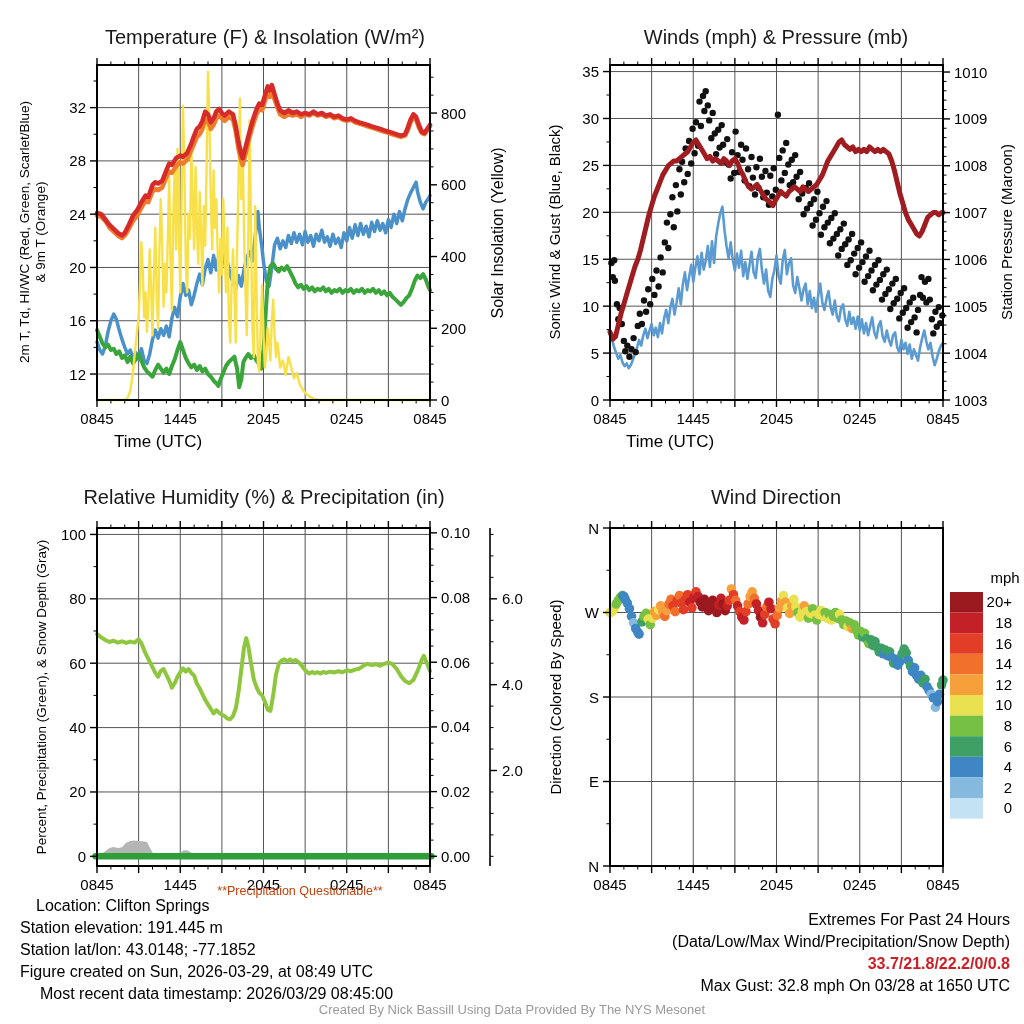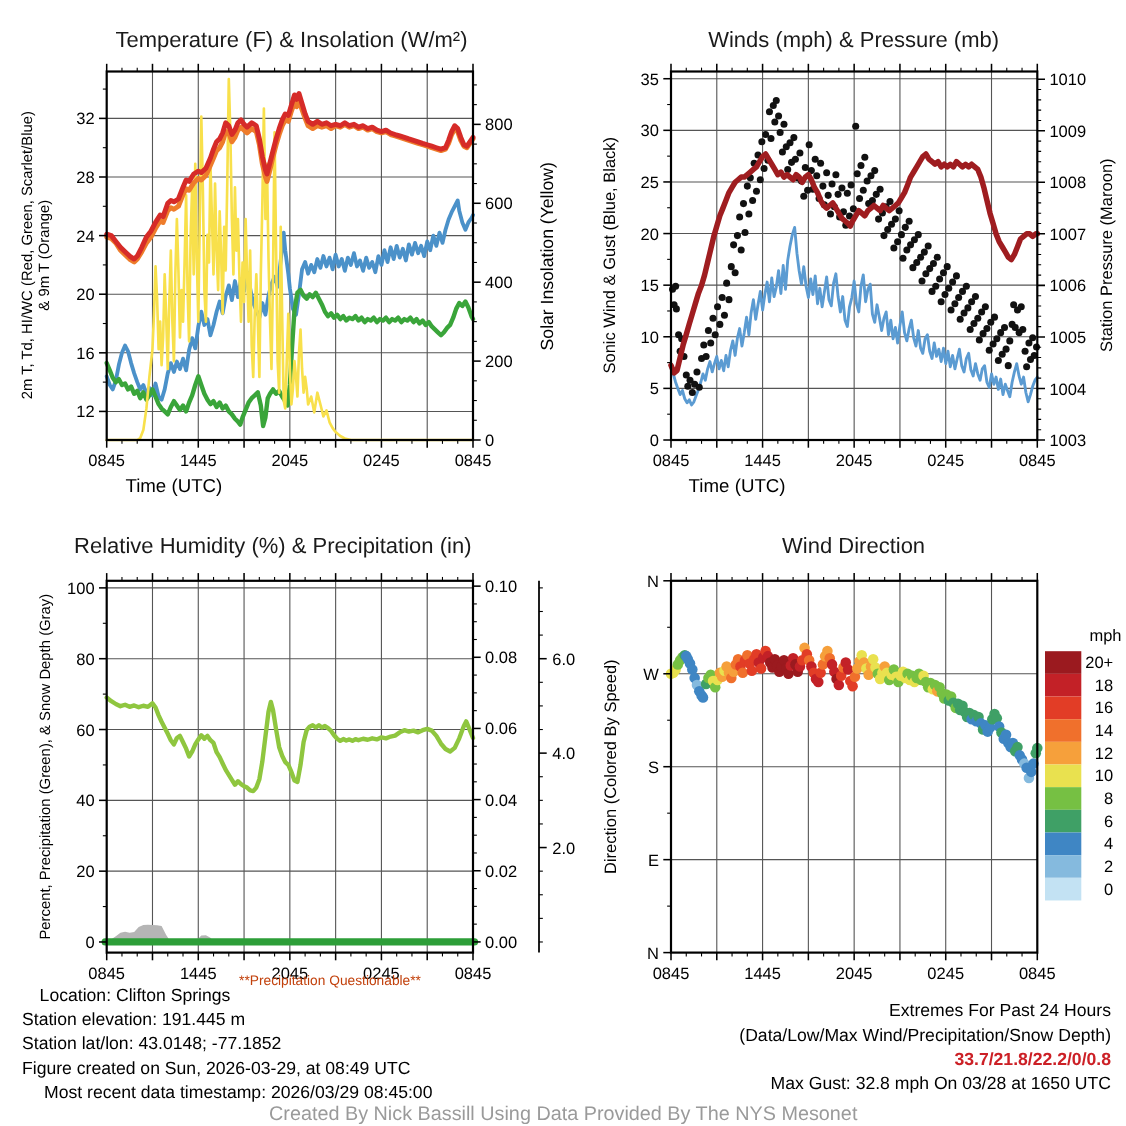--- a/index.html
+++ b/index.html
@@ -13,21 +13,21 @@
   .title{position:absolute;text-align:center;font-size:20px;color:#1a1a1a;white-space:nowrap;}
   .rot{position:absolute;transform:translate(-50%,-50%) rotate(-90deg);white-space:nowrap;
        font-size:15px;text-align:center;line-height:1.2;}
   .rot2{font-size:13.5px;}
   .xlab{position:absolute;text-align:left;font-size:17px;white-space:nowrap;}
   .ftr{position:absolute;font-size:16px;white-space:nowrap;}
   .ftr-r{text-align:right;}
   .red{color:#cc2026;margin-left:20px;}
   .bold{font-weight:bold;}
   .note{position:absolute;font-size:12.5px;color:#c2410c;text-align:center;white-space:nowrap;}
-  .credit{position:absolute;font-size:18px;color:#9a9a9a;text-align:center;width:100%;}
+  .credit{position:absolute;font-size:13px;color:#9a9a9a;text-align:center;width:100%;}
 </style>
 </head>
 <body>
 
 <div id="page">
   <svg id="plot" width="1024" height="1024" viewBox="0 0 1024 1024">
       <g>
         <line x1="138.625" y1="65" x2="138.625" y2="400" class="grid"></line>
         <line x1="180.25" y1="65" x2="180.25" y2="400" class="grid"></line>
         <line x1="221.875" y1="65" x2="221.875" y2="400" class="grid"></line>
@@ -903,21 +903,21 @@
           <text x="1012" y="772.1" class="tick" text-anchor="end">4</text>
           <text x="1012" y="792.7" class="tick" text-anchor="end">2</text>
           <text x="1012" y="813.3" class="tick" text-anchor="end">0</text>
           <text x="1005" y="583" class="tick" text-anchor="middle">mph</text>
         </g>
       </g>
     </svg>
 
   <div class="title" style="left:60px;top:26px;width:410px;">Temperature (F) &amp; Insolation (W/m²)</div>
   <div class="title" style="left:571px;top:26px;width:410px;">Winds (mph) &amp; Pressure (mb)</div>
-  <div class="title" style="left:28px;top:486px;width:440px;">Relative Humidity (%) &amp; Precipitation (in)</div>
+  <div class="title" style="left:44px;top:486px;width:440px;">Relative Humidity (%) &amp; Precipitation (in)</div>
   <div class="title" style="left:571px;top:486px;width:410px;">Wind Direction</div>
 
   <div class="rot" style="left:33px;top:232px;font-size:13.5px;">
     <span style="display:block;">2m T, Td, HI/WC (Red, Green, Scarlet/Blue)</span>
     <span style="display:block;">&amp; 9m T (Orange)</span>
   </div>
   <div class="rot" style="left:498px;top:233px;font-size:16px;">Solar Insolation (Yellow)</div>
   <div class="rot" style="left:555px;top:232px;">Sonic Wind &amp; Gust (Blue, Black)</div>
   <div class="rot" style="left:1007px;top:232px;">Station Pressure (Maroon)</div>
   <div class="rot rot2" style="left:42px;top:697px;">Percent, Precipitation (Green), &amp; Snow Depth (Gray)</div>

